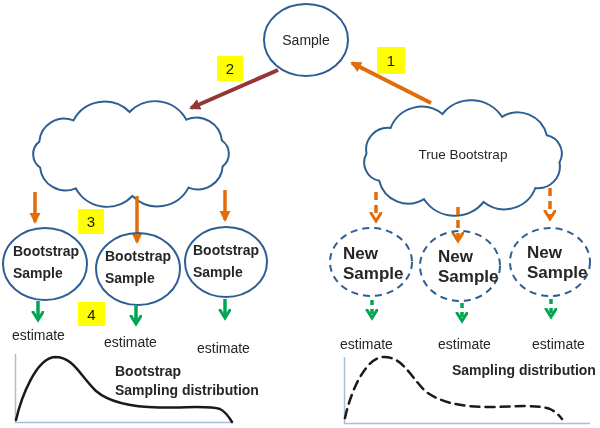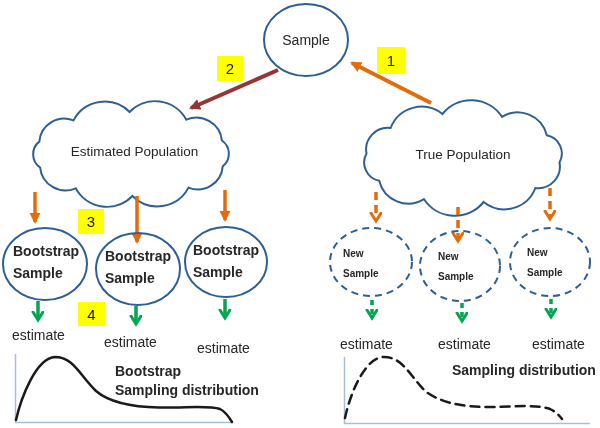--- a/index.html
+++ b/index.html
@@ -24,21 +24,21 @@
   .badge {
     position: absolute;
     background: var(--c-highlight_yellow, #ffff00);
     color: #1a1a1a;
     font-size: 15px;
     display: flex;
     align-items: center;
     justify-content: center;
   }
   .node-text { line-height: 22px; font-size: 14px; }
-  .node-text-sm { line-height: 20px; font-size: 10px; }
+  .node-text-sm { line-height: 20px; font-size: 17px; }
   .dist-label { line-height: 19px; font-size: 14px; }
 </style>
 </head>
 <body>
 
 <div class="stage">
 
   <svg width="600" height="428" viewBox="0 0 600 428">
     <defs>
       <marker id="tri-orange" markerUnits="userSpaceOnUse" markerWidth="14" markerHeight="12" refX="9" refY="5.5" orient="auto">
@@ -89,23 +89,22 @@
 
     <path d="M15.5 354 L15.5 422.5 L233 422.5" fill="none" style="stroke:var(--c-axis_blue,#a5bfdb)" stroke-width="1.5"></path>
     <path d="M344.5 357 L344.5 423.5 L590 423.5" fill="none" style="stroke:var(--c-axis_blue,#a5bfdb)" stroke-width="1.5"></path>
 
     <path d="M16 420 C21 398, 36 358, 55 357 C73 357, 79 374, 96 391 C110 403, 132 407, 159 407.5 C186 408, 209 405, 220 409 C226 412, 229 417, 232 422" fill="none" style="stroke:var(--c-curve_black,#1a1a1a)" stroke-width="2.5" stroke-linecap="round"></path>
     <path d="M345 418 C350 394, 365 357, 384 357 C402 357, 409 374, 425 391 C439 402, 461 407, 487 407 C511 407, 536 404, 550 409 C556 412, 559 415, 562 419" fill="none" style="stroke:var(--c-curve_black,#1a1a1a)" stroke-width="2.5" stroke-dasharray="9 6" stroke-linecap="round"></path>
   </svg>
 
   <div class="label center" style="left:264px; top:32px; width:84px;">Sample</div>
 
-  <div class="label center" style="left:42px; top:143px; width:185px; font-size:13.5px;">Estimated Population</div>
 
-  <div class="label center" style="left:398px; top:146px; width:130px; font-size:13.5px;">True Population</div>
+  <div class="label center" style="left:398px; top:146px; width:130px; font-size:13.5px;">True Bootstrap</div>
 
   <div class="label node-text" style="left:13px; top:240px;">
     <span class="ln">Bootstrap</span>
     <span class="ln">Sample</span>
   </div>
   <div class="label node-text" style="left:105px; top:245px;">
     <span class="ln">Bootstrap</span>
     <span class="ln">Sample</span>
   </div>
   <div class="label node-text" style="left:193px; top:239px;">

